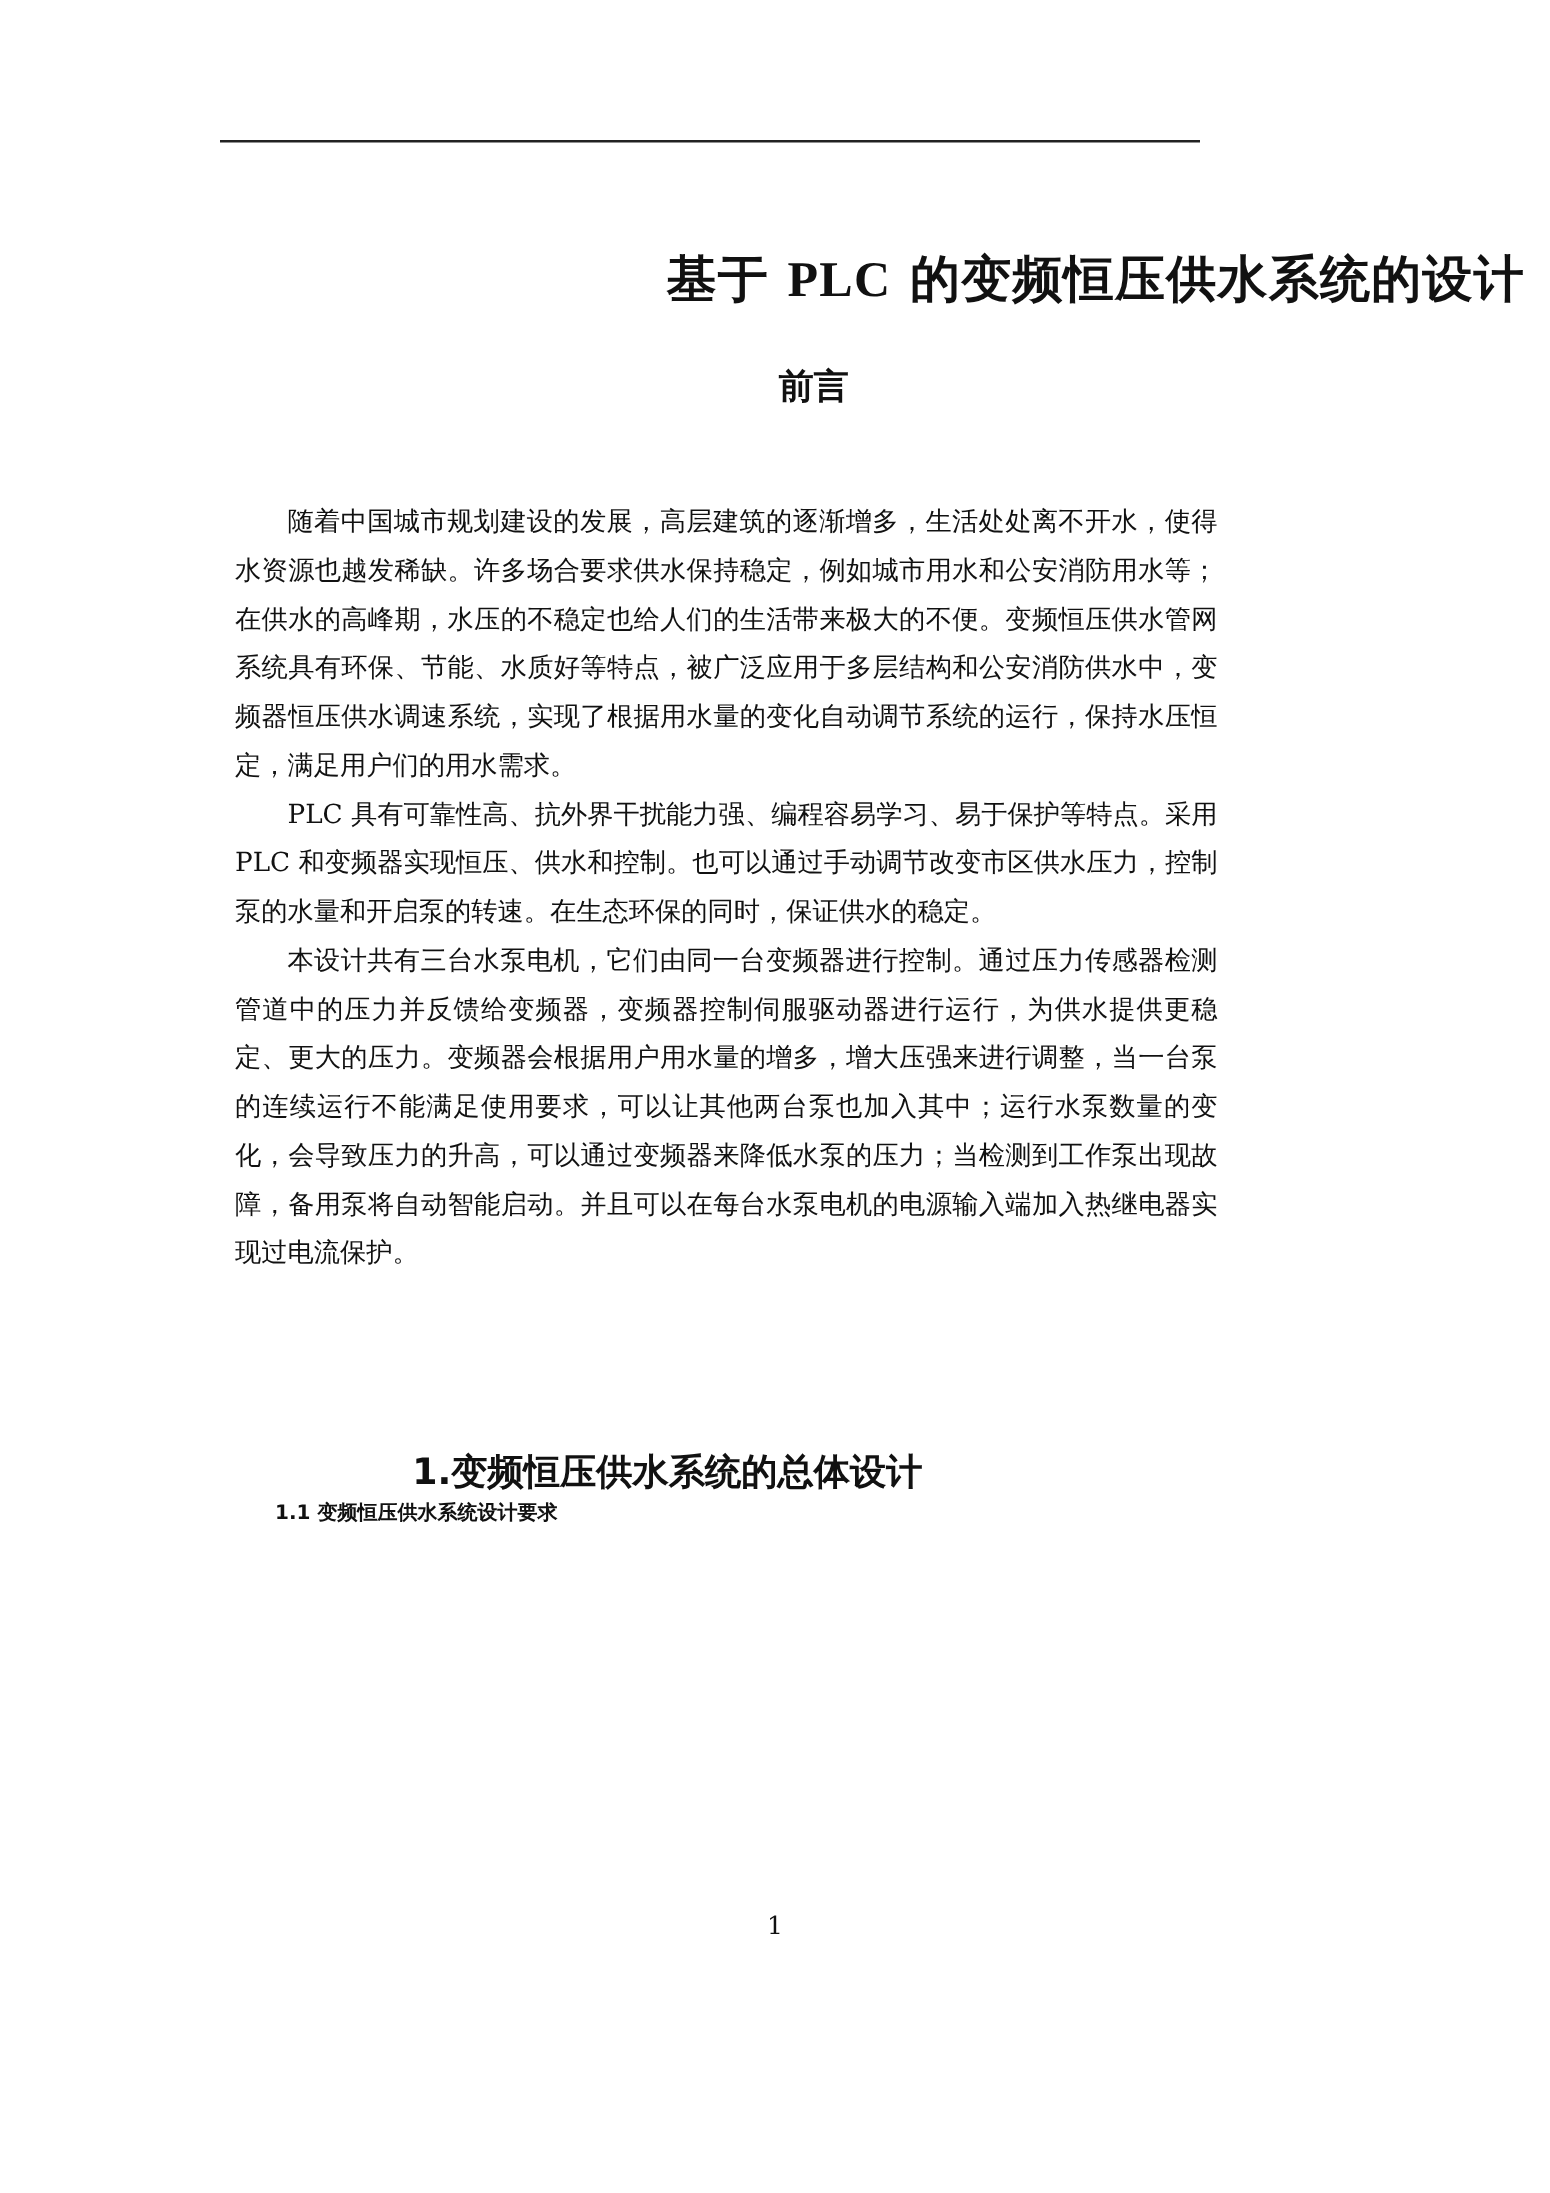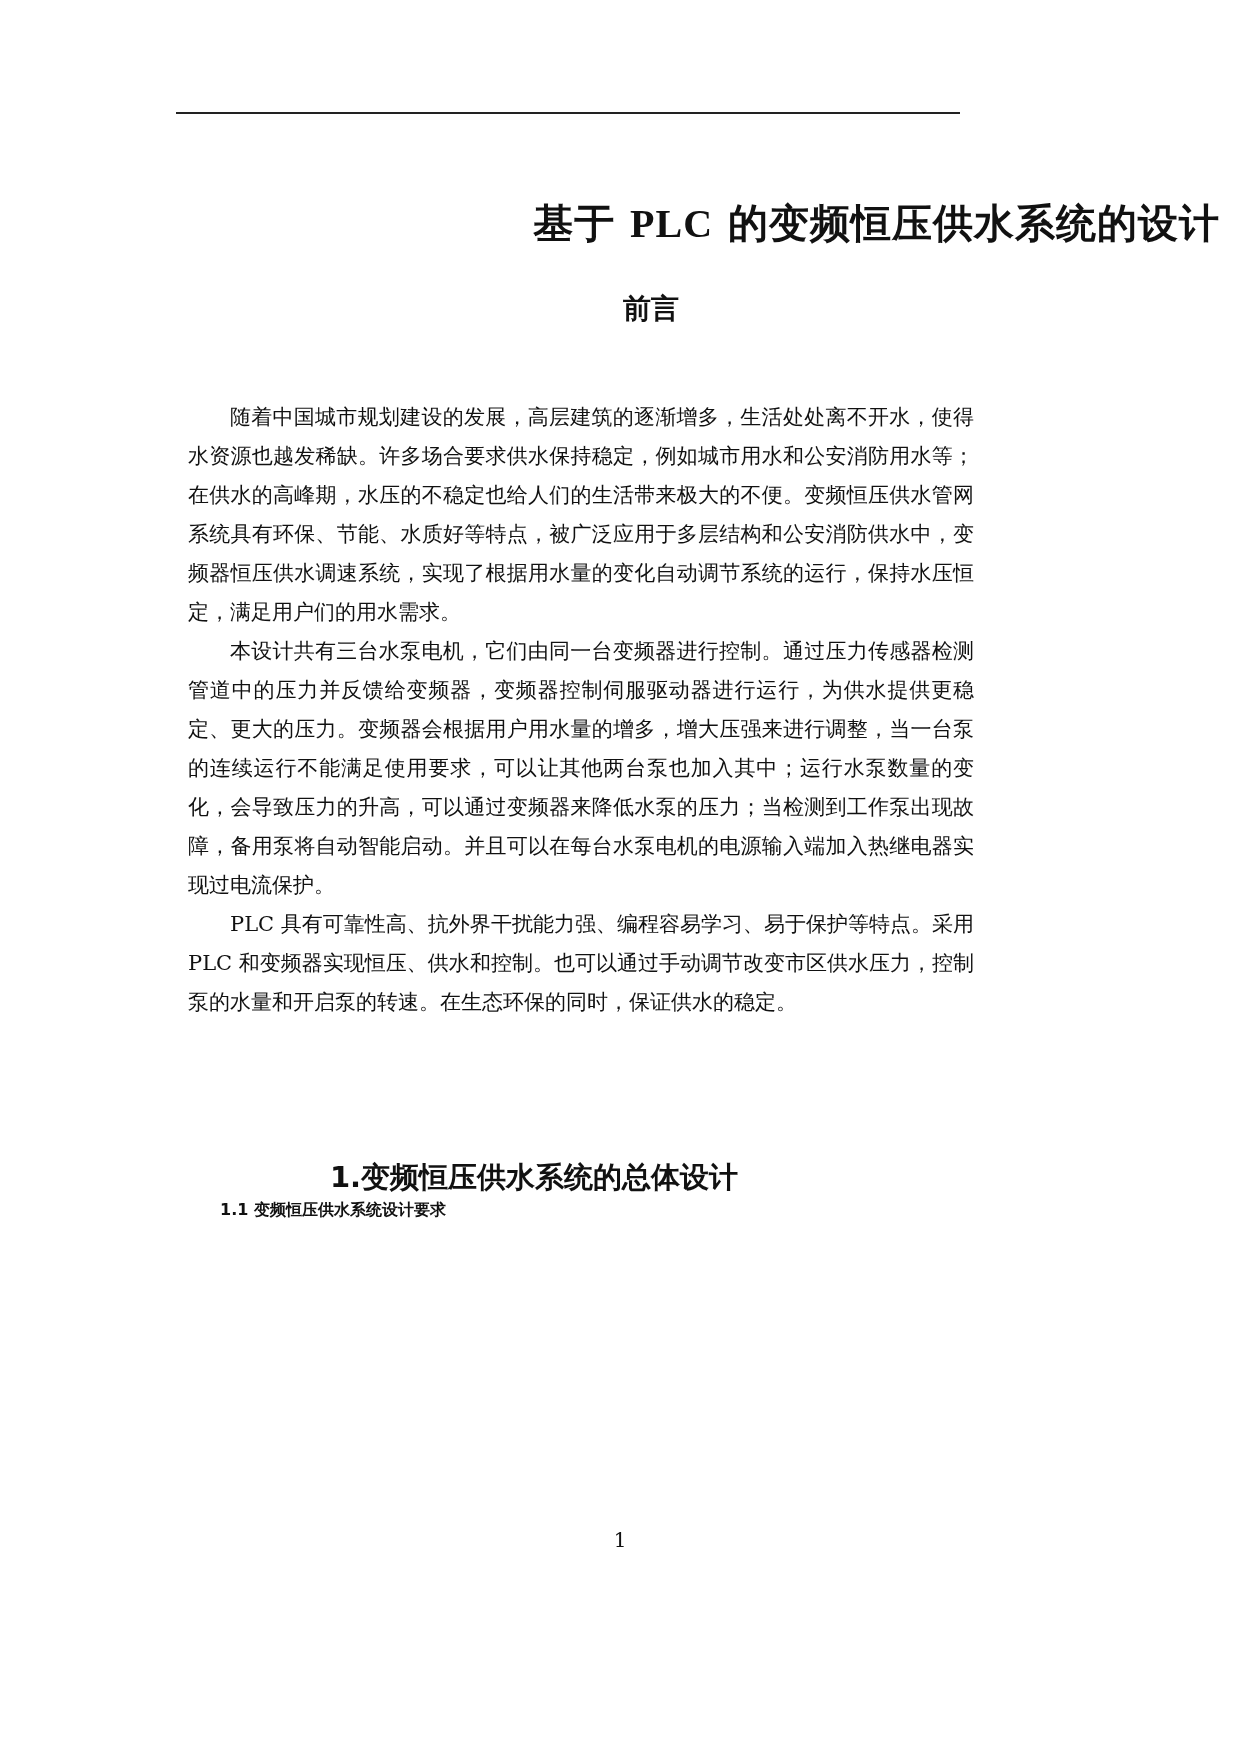--- a/index.html
+++ b/index.html
@@ -25,22 +25,22 @@
 <div class="rule"></div>
 
 <div class="title">
   <span>基于 </span><span class="latin">PLC</span><span> 的变频恒压供水系统的设计</span>
 </div>
 
 <div class="preface">前言</div>
 
 <div class="body-block" style="top:398px;">
   <p>随着中国城市规划建设的发展，高层建筑的逐渐增多，生活处处离不开水，使得水资源也越发稀缺。许多场合要求供水保持稳定，例如城市用水和公安消防用水等；在供水的高峰期，水压的不稳定也给人们的生活带来极大的不便。变频恒压供水管网系统具有环保、节能、水质好等特点，被广泛应用于多层结构和公安消防供水中，变频器恒压供水调速系统，实现了根据用水量的变化自动调节系统的运行，保持水压恒定，满足用户们的用水需求。</p>
+  <p>PLC 具有可靠性高、抗外界干扰能力强、编程容易学习、易于保护等特点。采用 PLC 和变频器实现恒压、供水和控制。也可以通过手动调节改变市区供水压力，控制泵的水量和开启泵的转速。在生态环保的同时，保证供水的稳定。</p>
   <p>本设计共有三台水泵电机，它们由同一台变频器进行控制。通过压力传感器检测管道中的压力并反馈给变频器，变频器控制伺服驱动器进行运行，为供水提供更稳定、更大的压力。变频器会根据用户用水量的增多，增大压强来进行调整，当一台泵的连续运行不能满足使用要求，可以让其他两台泵也加入其中；运行水泵数量的变化，会导致压力的升高，可以通过变频器来降低水泵的压力；当检测到工作泵出现故障，备用泵将自动智能启动。并且可以在每台水泵电机的电源输入端加入热继电器实现过电流保护。</p>
-  <p>PLC 具有可靠性高、抗外界干扰能力强、编程容易学习、易于保护等特点。采用 PLC 和变频器实现恒压、供水和控制。也可以通过手动调节改变市区供水压力，控制泵的水量和开启泵的转速。在生态环保的同时，保证供水的稳定。</p>
 </div>
 
 <div class="h1">1.变频恒压供水系统的总体设计</div>
 
 <div class="h2">1.1 变频恒压供水系统设计要求</div>
 
 <div class="body-block" style="top:1314px;">
 </div>
 
 <div class="page-num">1</div>

